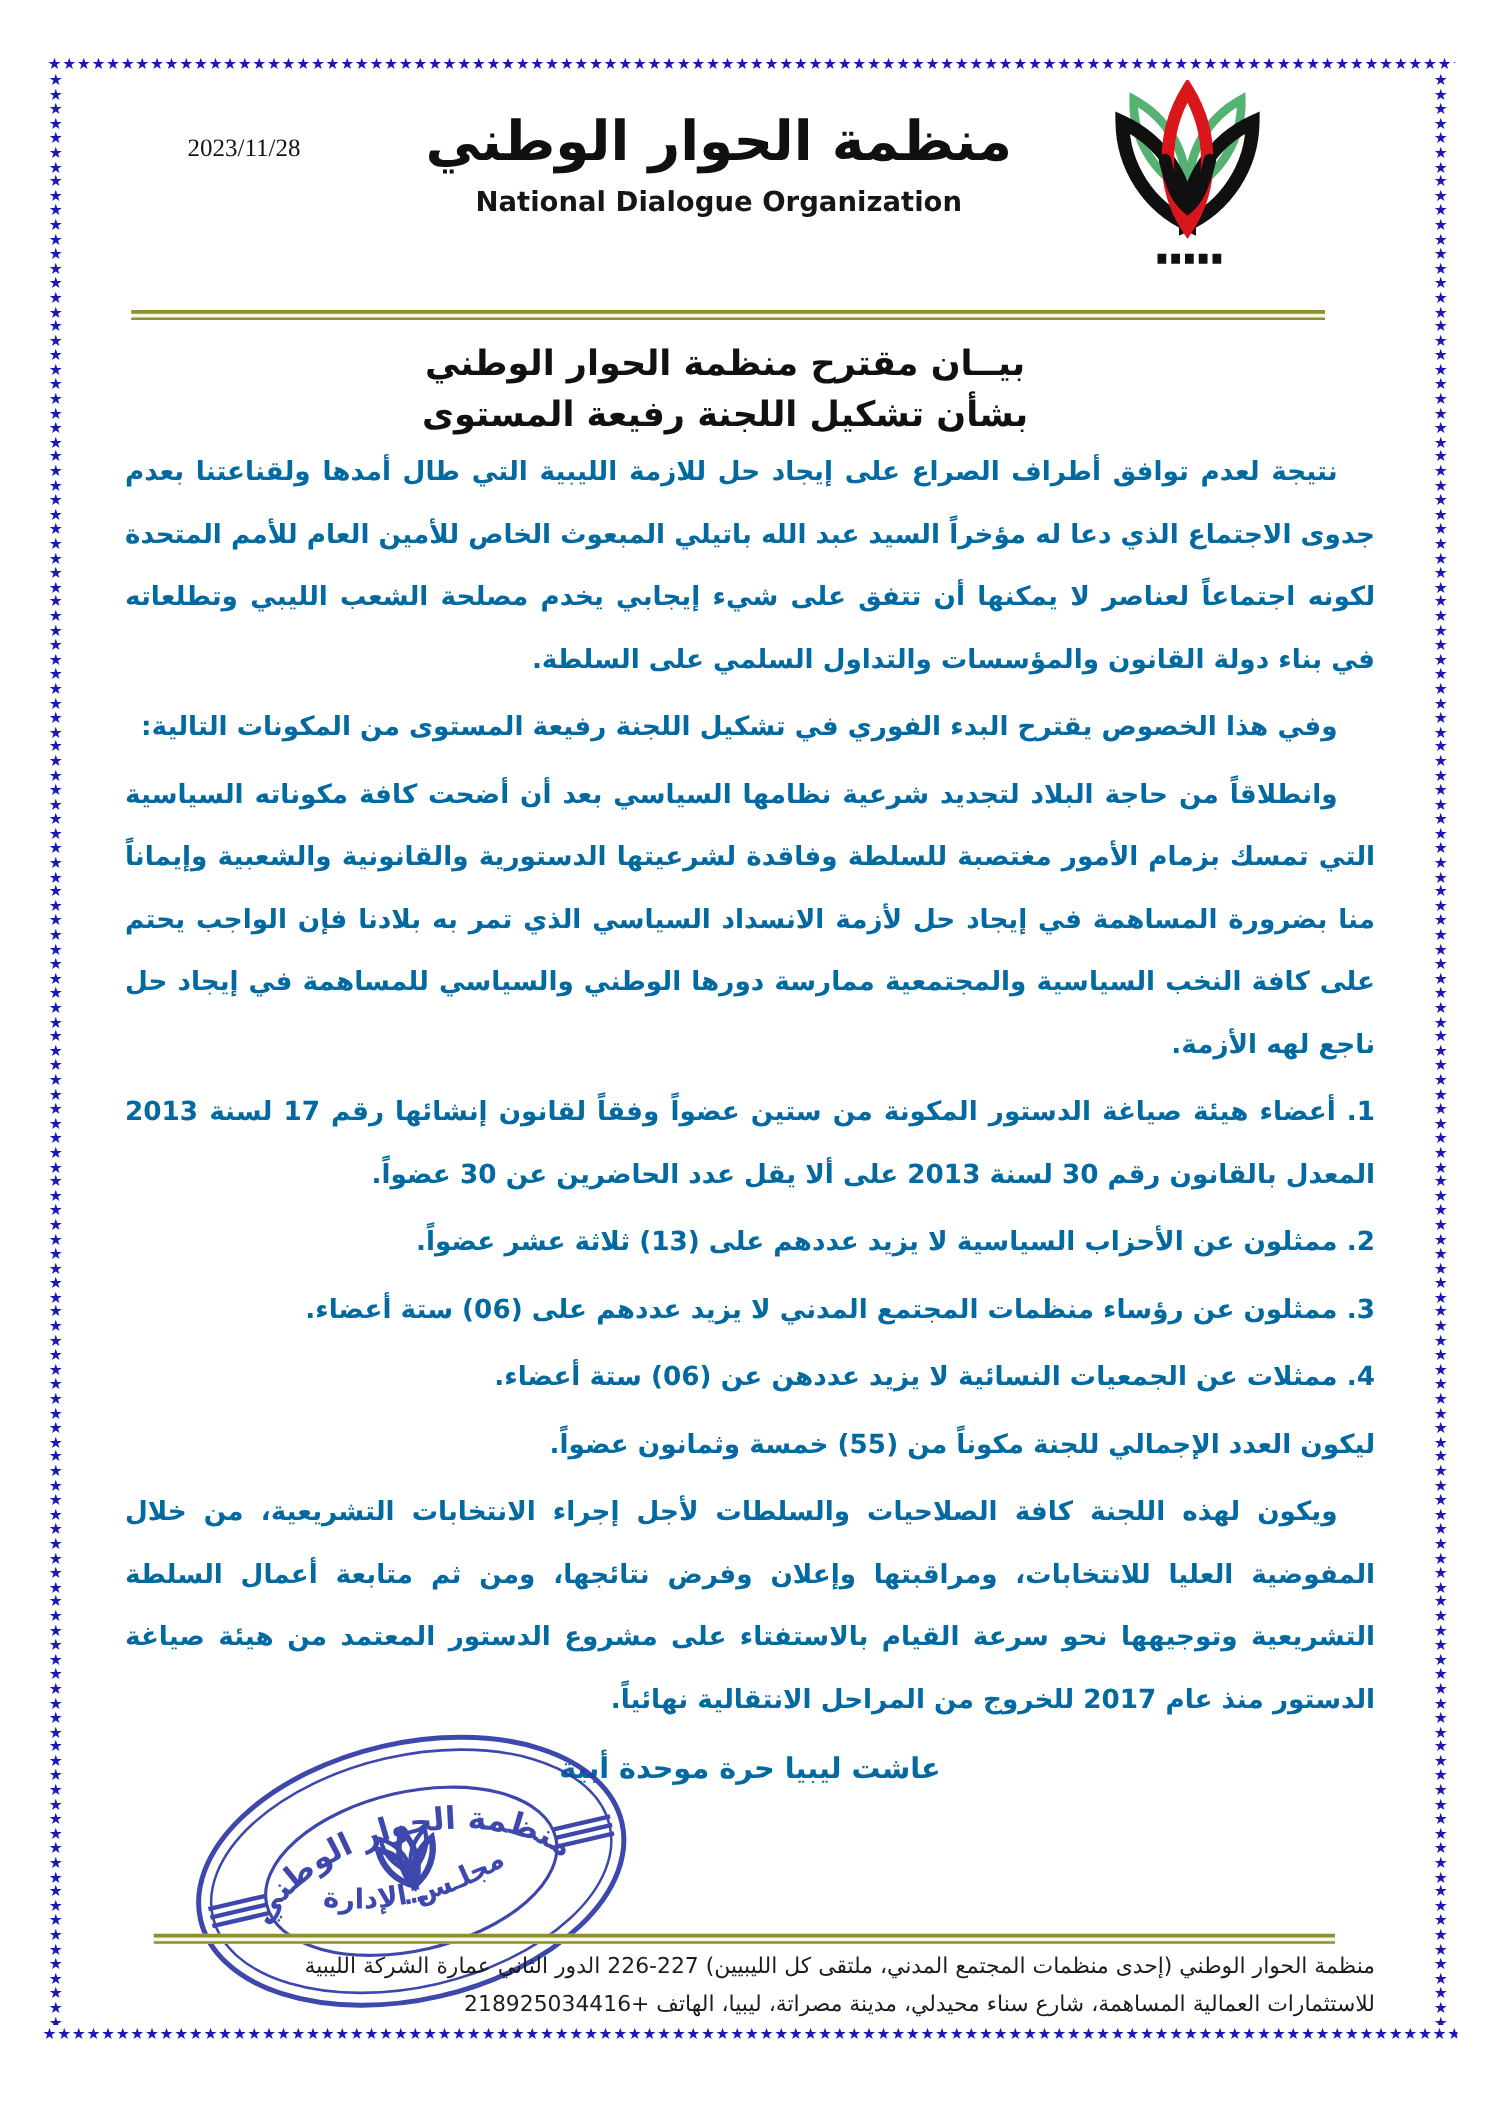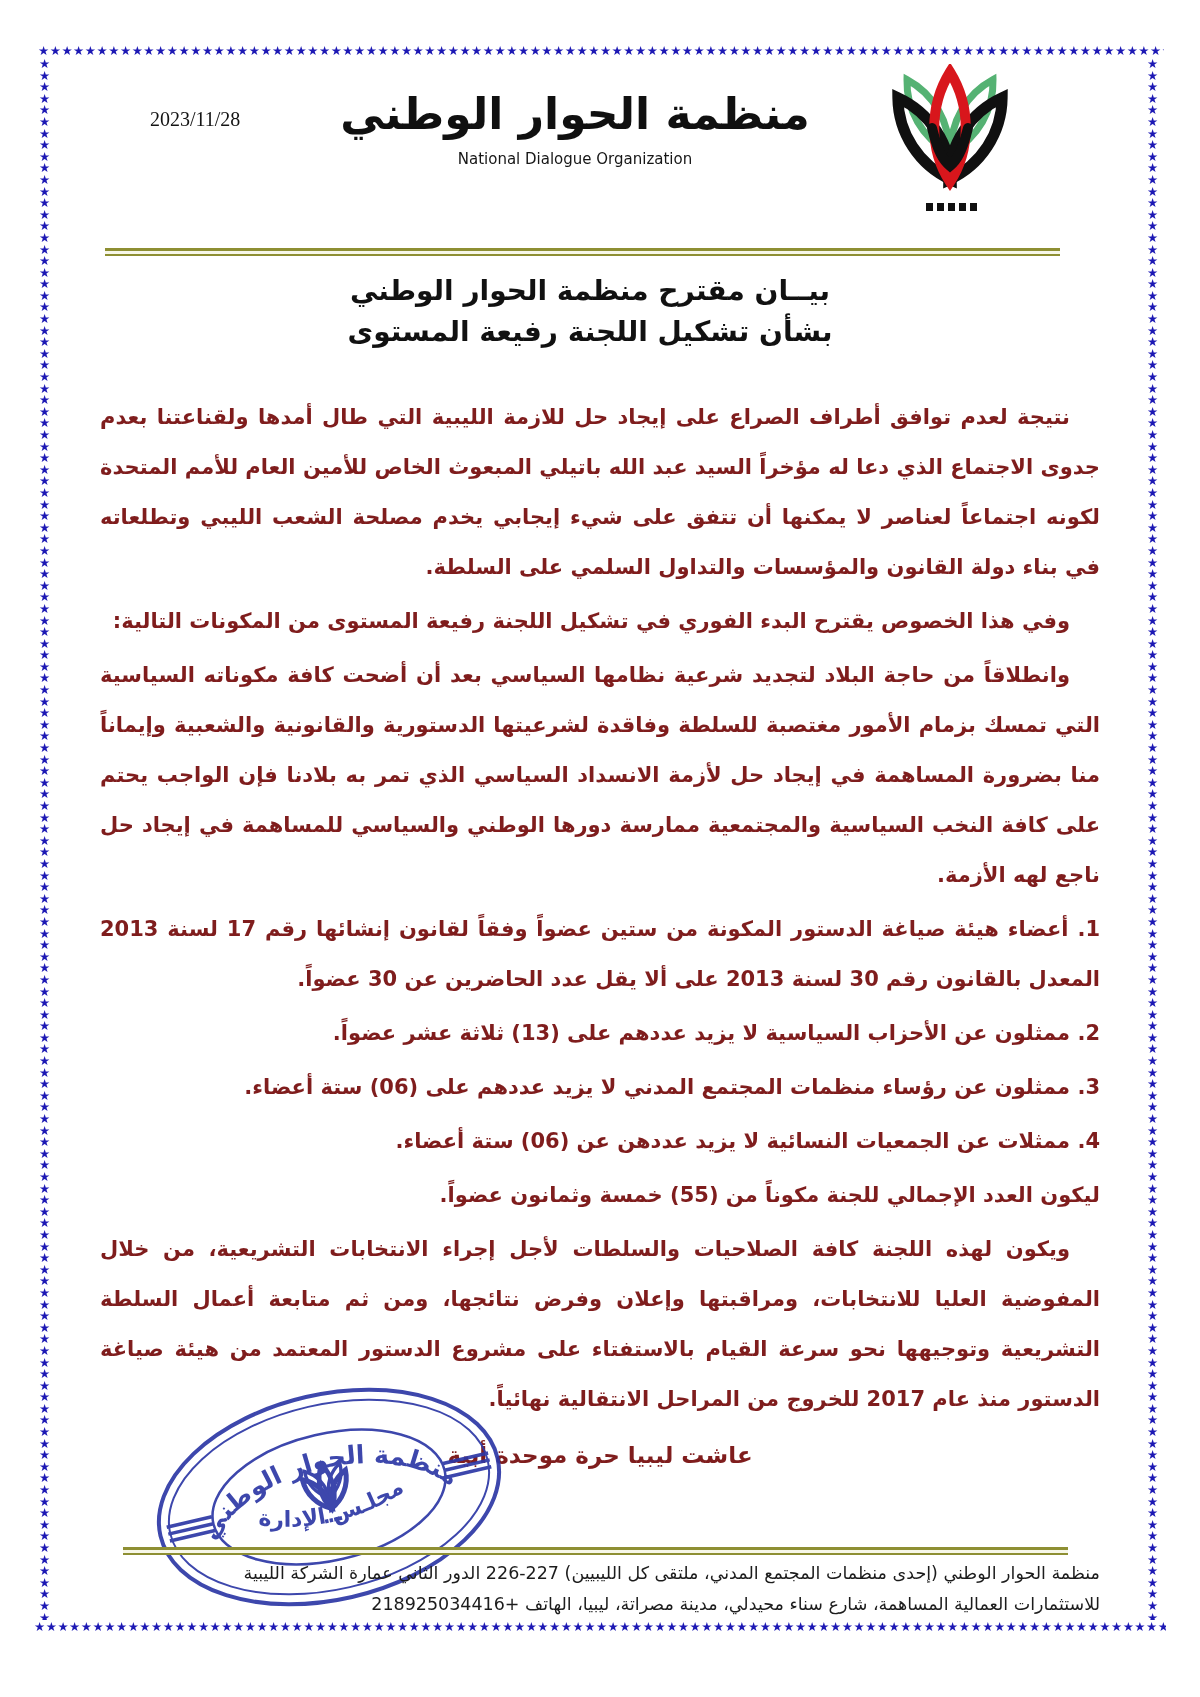--- a/index.html
+++ b/index.html
@@ -17,36 +17,36 @@
   .stars-v{width:15px;white-space:normal;word-break:break-all;line-height:11.6px;letter-spacing:0;}
   .stars-left{left:39px;top:58px;height:1562px;}
   .stars-right{left:1147px;top:58px;height:1562px;}
   
   .date{
     position:absolute;left:150px;top:108px;font-family:"Liberation Serif",serif;
     font-size:20px;color:#141414;
   }
   .org-block{position:absolute;left:150px;top:86px;width:850px;text-align:center;}
   .org-ar{font-size:44px;font-weight:bold;color:#101010;line-height:56px;}
-  .org-en{font-size:15px;font-weight:normal;color:#161616;margin-top:8px;
+  .org-en{font-size:22px;font-weight:bold;color:#161616;margin-top:8px;
           font-family:"DejaVu Sans",sans-serif;}
   .logo{position:absolute;left:888px;top:64px;width:124px;height:152px;}
   
   .rule{position:absolute;height:3px;border-top:3px solid #8e8f33;border-bottom:2px solid #8e8f33;background:#f7f7e8;}
   .rule-header{left:105px;top:248px;width:955px;}
   .rule-footer{left:123px;top:1547px;width:945px;}
   
   .heading{
-    position:absolute;left:165px;top:270px;width:850px;text-align:center;
+    position:absolute;left:155px;top:270px;width:850px;text-align:center;
     font-size:28px;font-weight:bold;color:#111;line-height:41px;direction:rtl;
   }
   
   .body{
-    position:absolute;left:100px;top:392px;width:1000px;direction:rtl;
-    text-align:justify;font-size:21px;font-weight:bold;color:#7f1d1d;line-height:50px;
+    position:absolute;left:100px;top:352px;width:1000px;direction:rtl;
+    text-align:justify;font-size:21px;font-weight:bold;color:#0369a1;line-height:50px;
   }
   .body p{margin:0 0 4px 0;}
   .body .indent{text-indent:30px;}
   .slogan{text-align:center;font-size:23px;margin-top:6px !important;}
   
   .stamp{
     position:absolute;left:148px;top:1386px;width:362px;height:222px;
     transform:rotate(-13deg);opacity:0.92;
   }
   

